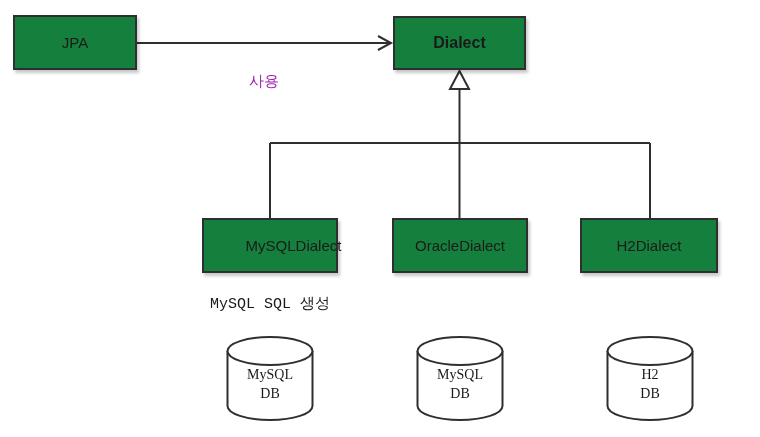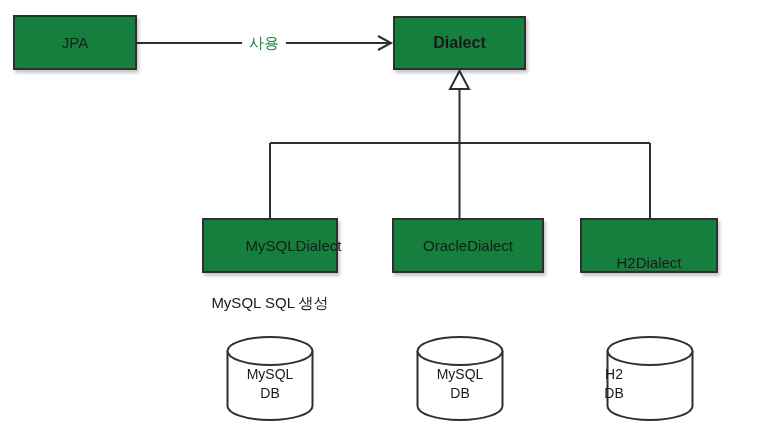--- a/index.html
+++ b/index.html
@@ -32,41 +32,43 @@
     justify-content: center;
     color: #1a1a1a;
     font-size: 15px;
     box-shadow: 2px 3px 3px rgba(0,0,0,0.22);
   }
   .box.bold { font-weight: bold; font-size: 16px; }
   .edge-label {
     position: absolute;
     background: #ffffff;
     padding: 0 7px;
-    color: #15803d;
+    color: #a21caf;
     font-size: 15px;
     transform: translate(-50%, -50%);
     white-space: nowrap;
+    margin-top: 38px;
   }
   .caption {
     position: absolute;
     transform: translateX(-50%);
     color: #1a1a1a;
     font-size: 15px;
     white-space: nowrap;
     text-align: center;
   }
   .db-label {
     position: absolute;
     transform: translateX(-50%);
     color: #1a1a1a;
     font-size: 14px;
     line-height: 19px;
     text-align: center;
     white-space: nowrap;
+    font-family: Liberation Serif, serif;
   }
   svg { display: block; }
 </style>
 </head>
 <body>
 
 <div class="canvas">
 
   <svg class="layer" width="760" height="437" viewBox="0 0 760 437">
 
@@ -103,35 +105,35 @@
 
   <div class="edge-label" style="left:264px; top:43px;">사용</div>
 
   <div class="box bold" style="left:393px; top:16px; width:133px; height:54px;">
     <span>Dialect</span>
   </div>
 
   <div class="box" style="left:202px; top:218px; width:136px; height:55px;padding-left:47px;">
     <span>MySQLDialect</span>
   </div>
-  <div class="caption" style="left:270px; top:294px;">MySQL SQL 생성</div>
+  <div class="caption" style="left:270px; top:294px;font-family:Liberation Mono, monospace;">MySQL SQL 생성</div>
   <div class="db-label" style="left:270px; top:365px;">
     <div>MySQL</div>
     <div>DB</div>
   </div>
 
-  <div class="box" style="left:392px; top:218px; width:152px; height:55px;">
+  <div class="box" style="left:392px; top:218px; width:136px; height:55px;">
     <span>OracleDialect</span>
   </div>
   <div class="db-label" style="left:460px; top:365px;">
     <div>MySQL</div>
     <div>DB</div>
   </div>
 
-  <div class="box" style="left:580px; top:218px; width:138px; height:55px;align-items:flex-end;">
+  <div class="box" style="left:580px; top:218px; width:138px; height:55px;">
     <span>H2Dialect</span>
   </div>
-  <div class="db-label" style="left:614px; top:365px;">
+  <div class="db-label" style="left:650px; top:365px;">
     <div>H2</div>
     <div>DB</div>
   </div>
 
 </div>
 
 </body></html>

